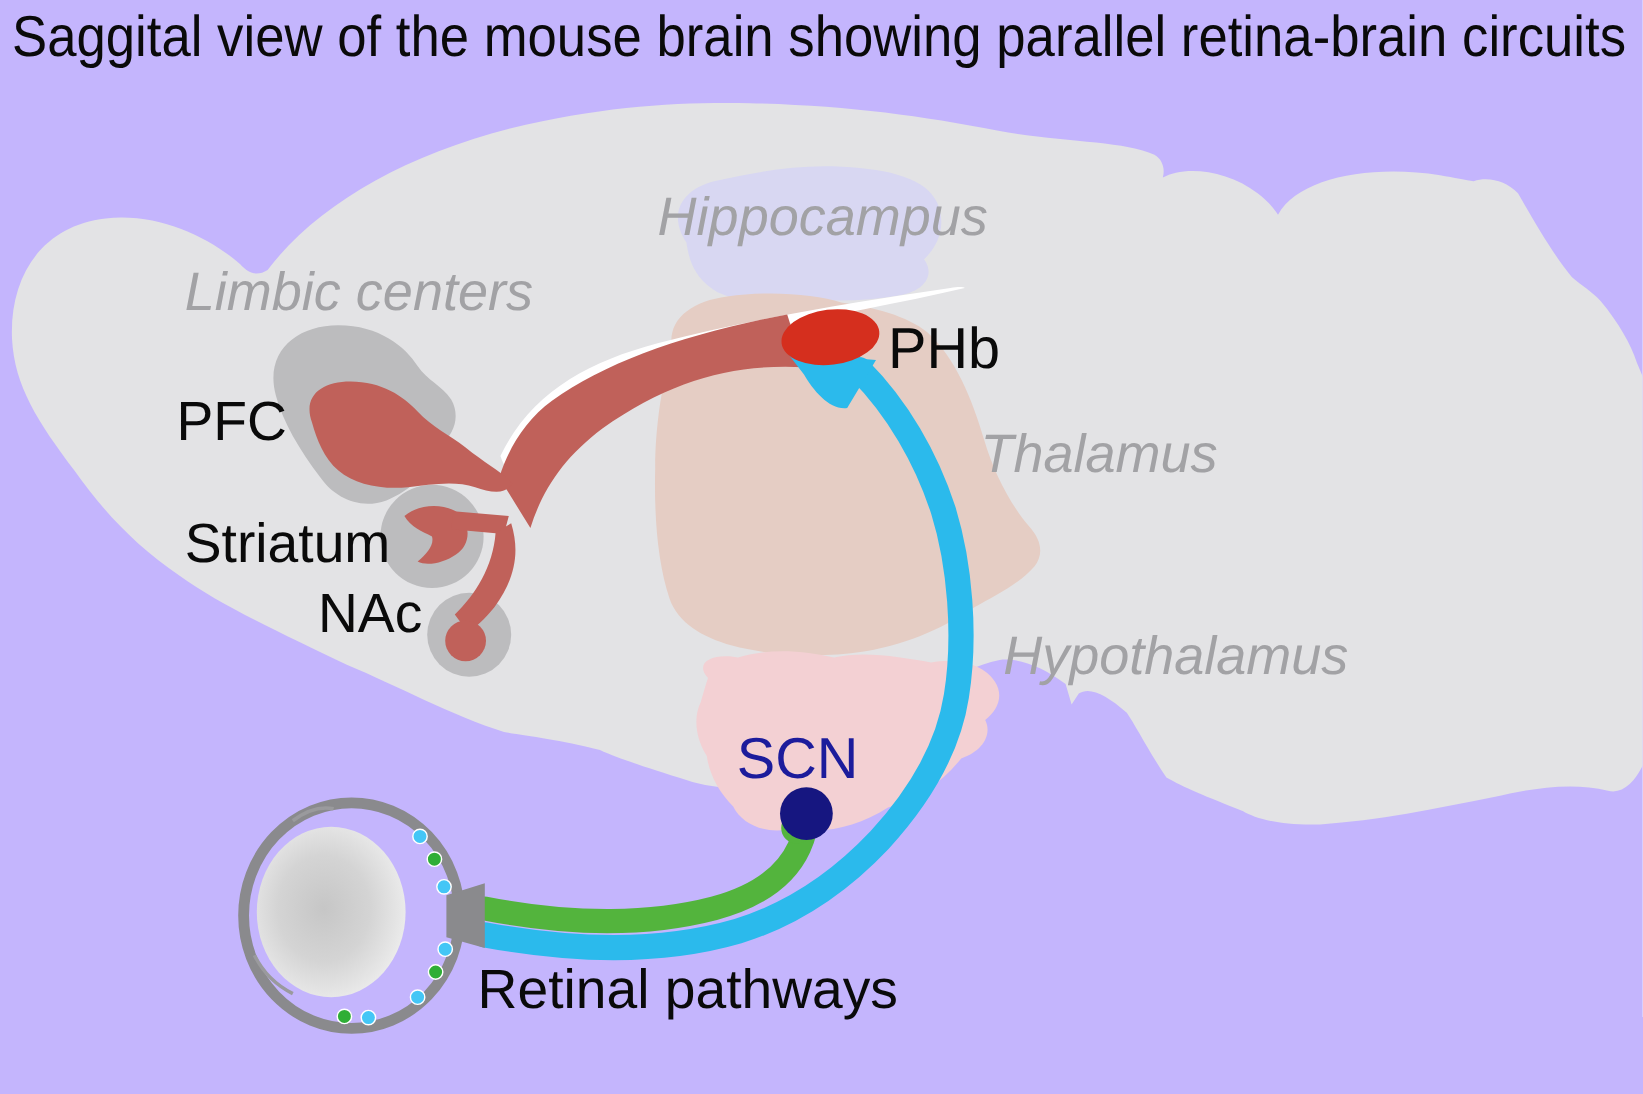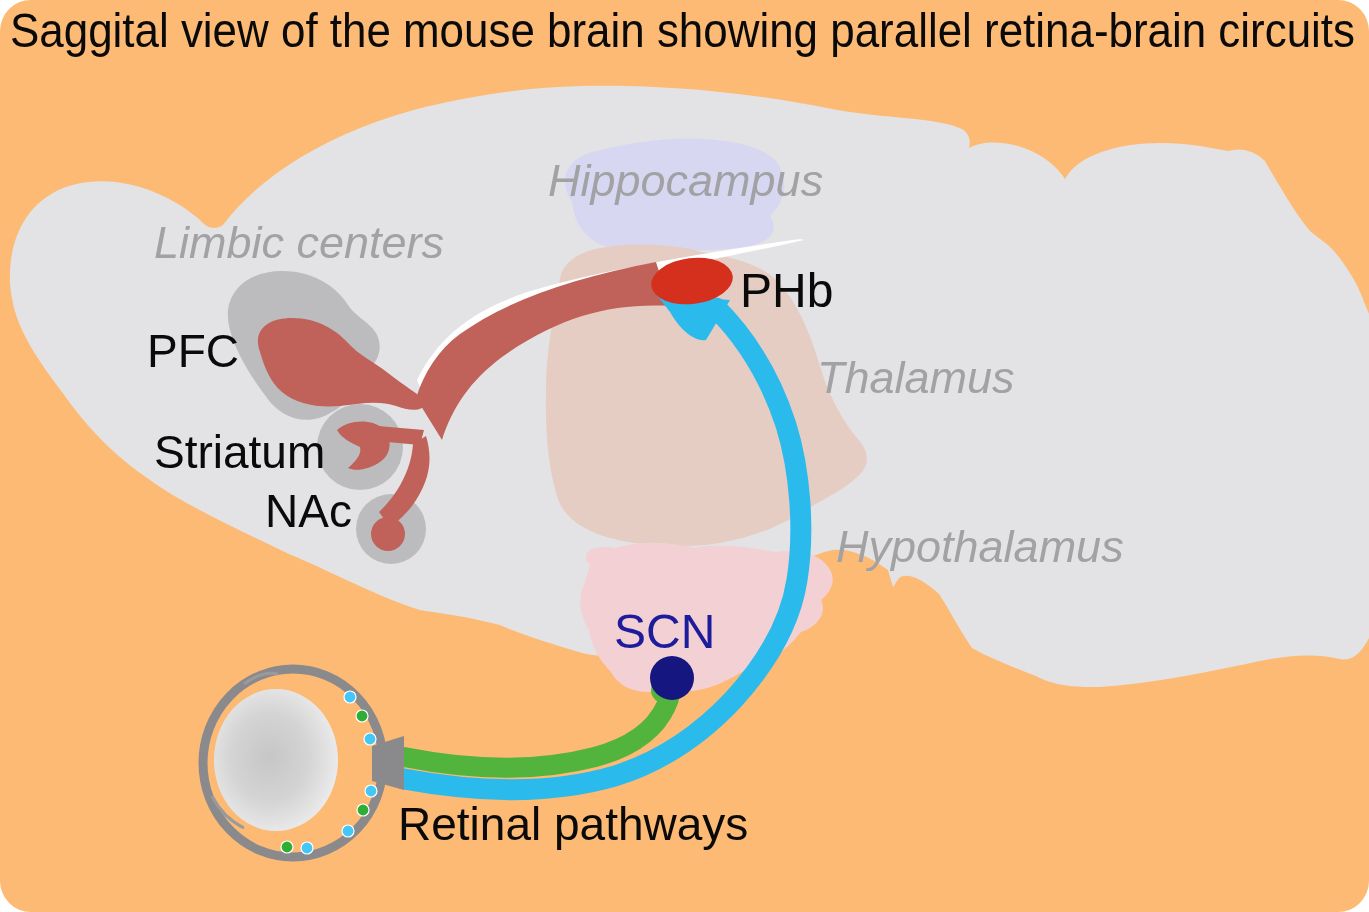--- a/index.html
+++ b/index.html
@@ -1,16 +1,16 @@
 <!DOCTYPE html>
 <html><head>
 <meta charset="utf-8">
 <style>
   html,body{margin:0;padding:0;background:#ffffff;width:1369px;height:912px;overflow:hidden;}
-  .stage{position:relative;width:1369px;height:912px;background:#fdba74;border-radius:31px;}
+  .stage{position:relative;width:1369px;height:912px;background:#c4b5fd;}
   svg{display:block;}
   text{font-family:"Liberation Sans", sans-serif;}
   .lbl-black{fill:#0a0a0a;}
   .lbl-gray{fill:#a2a2a5;font-style:italic;}
 </style>
 </head>
 <body>
 
 <div class="stage">
 <svg width="1369" height="912" viewBox="0 0 1369 912">

